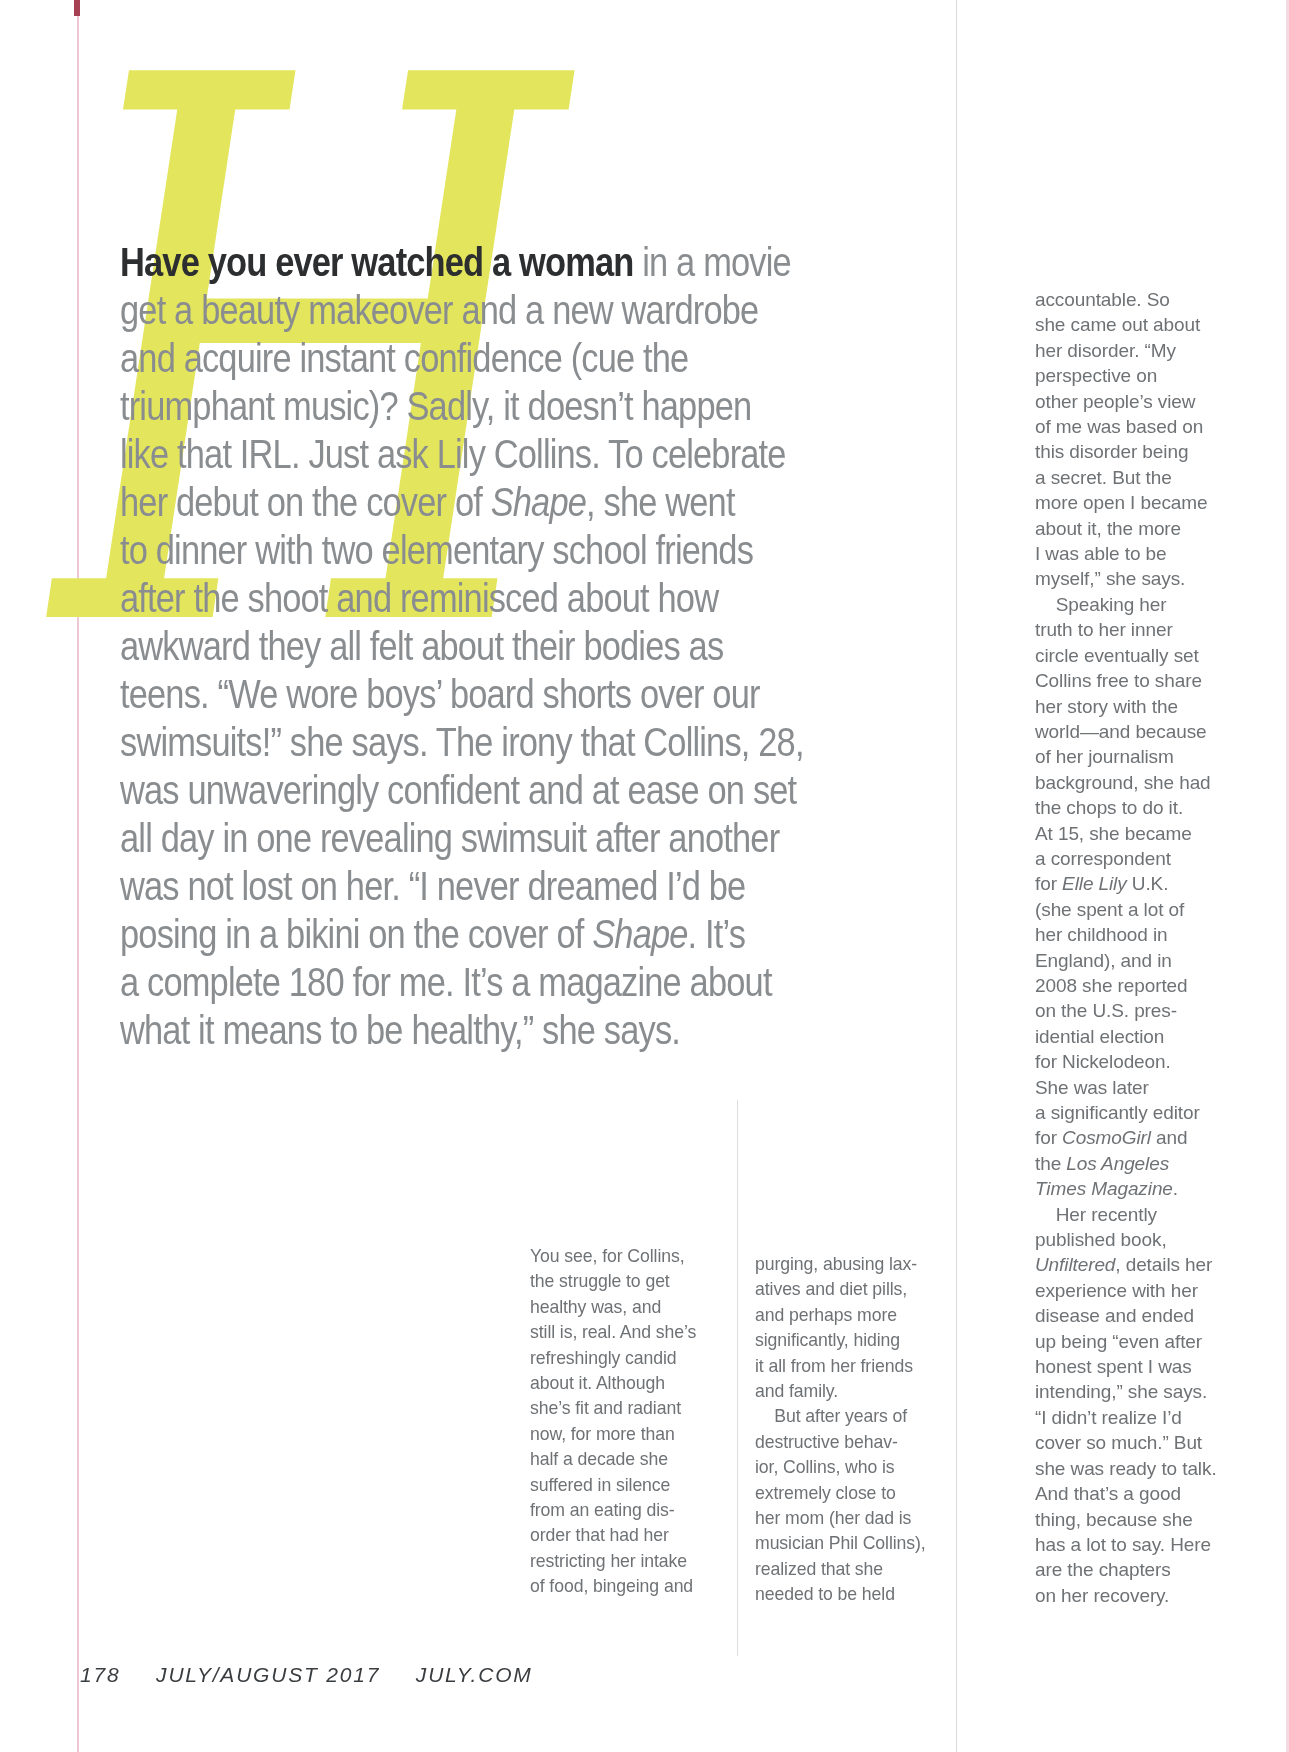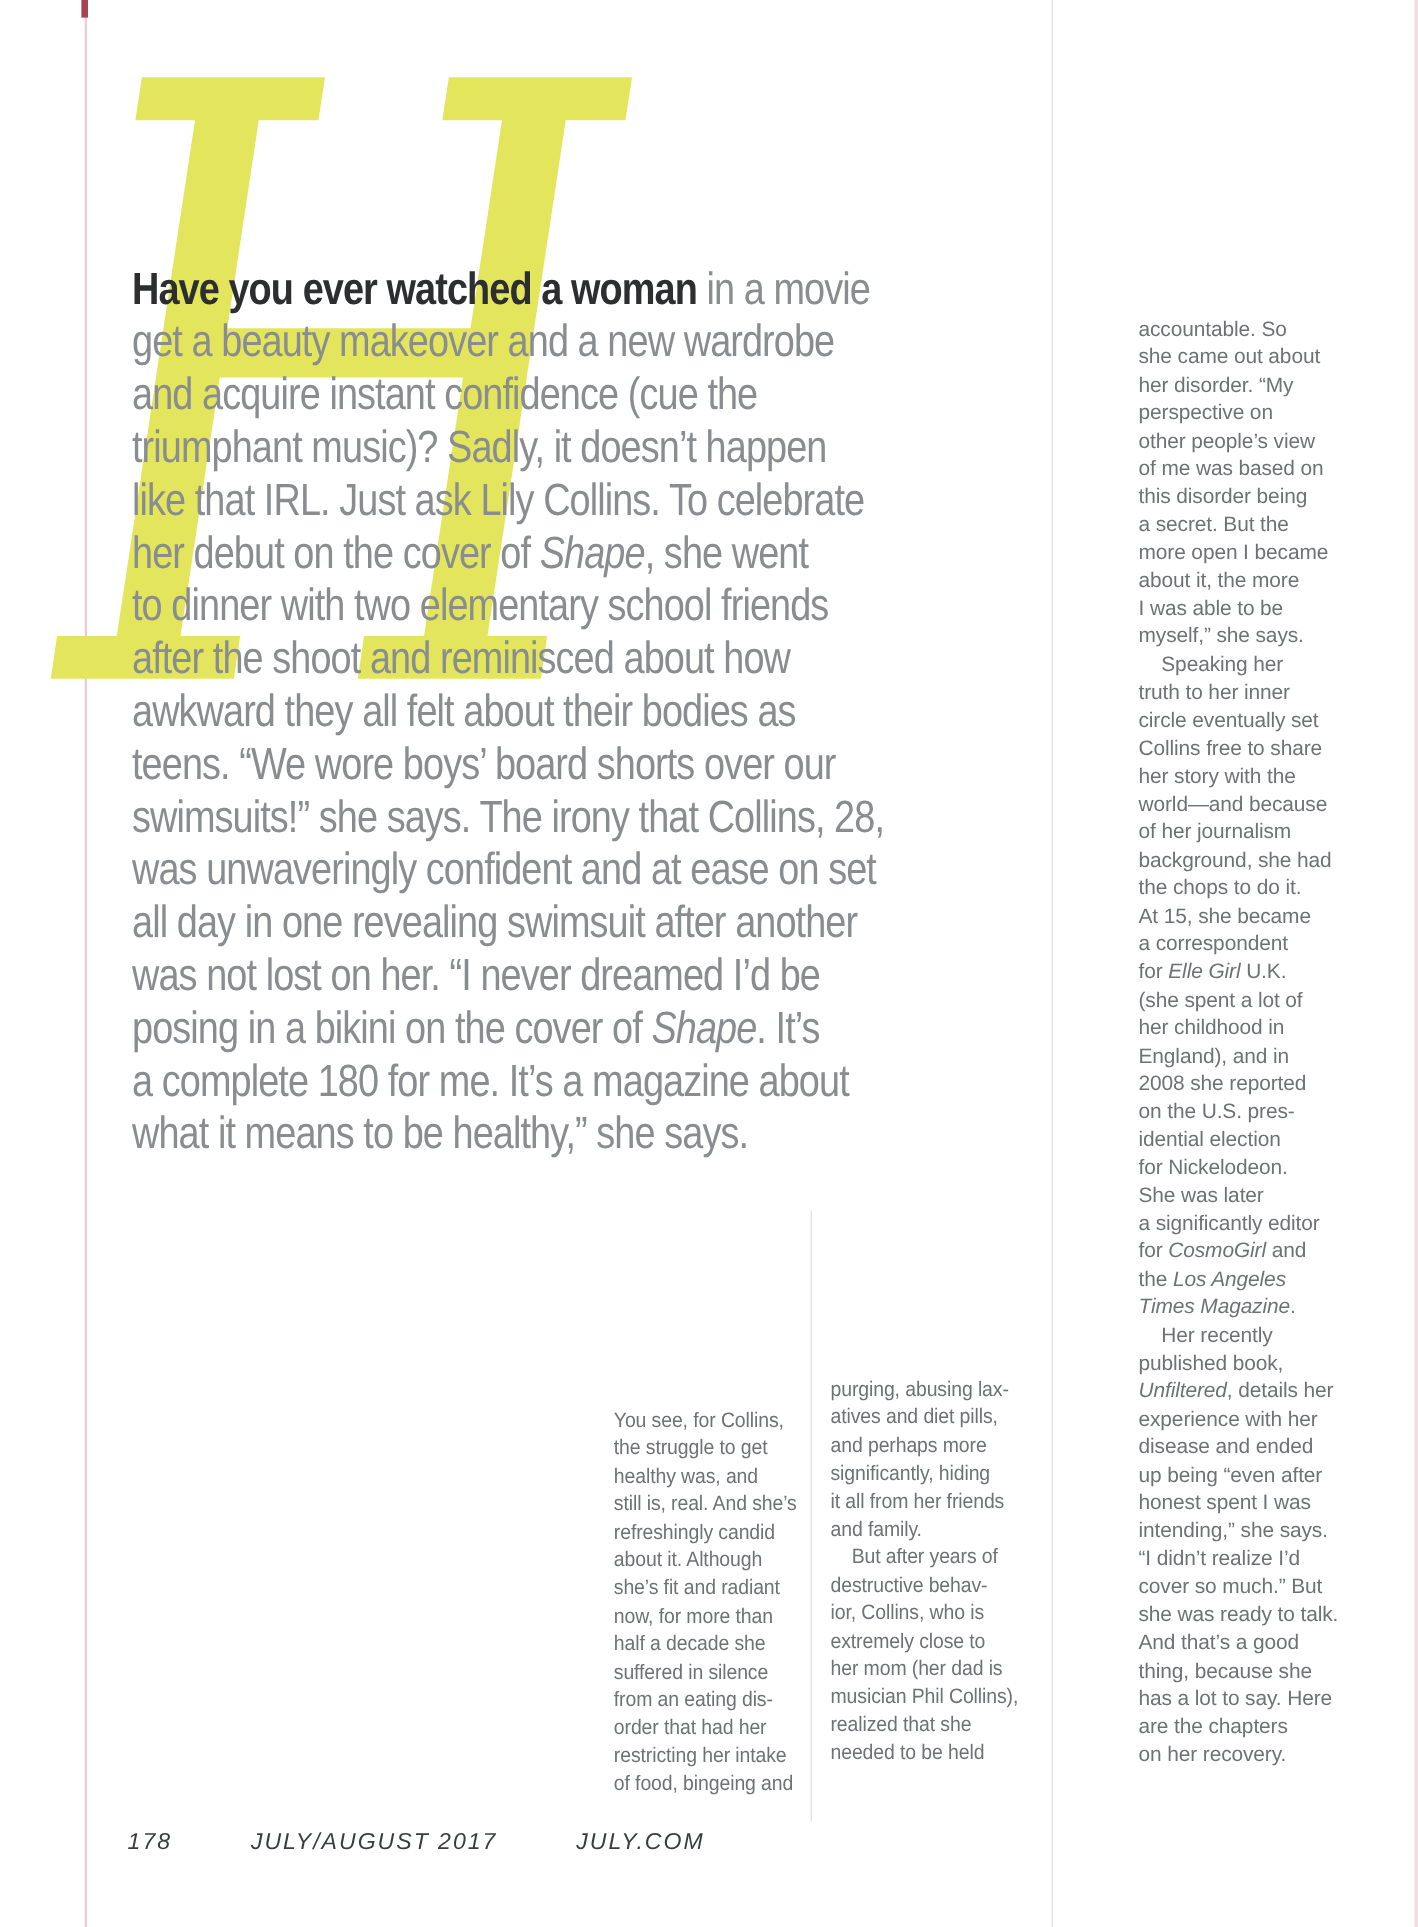--- a/index.html
+++ b/index.html
@@ -49,38 +49,38 @@
 
   
   .smallcol { position:absolute; z-index:2; }
   .smallcol .tline {
     font-size:19px;
     line-height:25.4px;
     letter-spacing:-0.1px;
     color:#6f7275;
     white-space:pre;
   }
-  .col-bl { left:558px; top:1243px;margin-top:36px; }
+  .col-bl { left:530px; top:1243px; }
   .col-bm { left:755px; top:1251px; }
   .col-r  { left:1035px; top:287px;  }
   .col-bl .tline, .col-bm .tline { transform:scaleX(0.93); transform-origin:0 0; }
 
   .run-i { font-style:italic; }
 
   
   .footer {
     position:absolute;
     left:80px; top:1663px;
     z-index:2;
     font-style:italic;
     font-size:21px;
     letter-spacing:1.8px;
     color:#3a3d40;
   }
-  .footer span { margin-right:28px;padding-left:36px; }
+  .footer span { margin-right:28px; }
 </style>
 </head>
 <body>
 
 <div class="page">
 
   <div class="rule rule-pink-left"></div>
   <div class="rule rule-red-tick"></div>
   <div class="rule rule-gray-main"></div>
   <div class="rule rule-gray-cols"></div>
@@ -159,21 +159,21 @@
       <div class="tline"><span>truth to her inner</span></div>
       <div class="tline"><span>circle eventually set</span></div>
       <div class="tline"><span>Collins free to share</span></div>
       <div class="tline"><span>her story with the</span></div>
       <div class="tline"><span>world—and because</span></div>
       <div class="tline"><span>of her journalism</span></div>
       <div class="tline"><span>background, she had</span></div>
       <div class="tline"><span>the chops to do it.</span></div>
       <div class="tline"><span>At 15, she became</span></div>
       <div class="tline"><span>a correspondent</span></div>
-      <div class="tline"><span>for </span><span class="run-i">Elle Girl</span><span> U.K.</span></div>
+      <div class="tline"><span>for </span><span class="run-i">Elle Lily</span><span> U.K.</span></div>
       <div class="tline"><span>(she spent a lot of</span></div>
       <div class="tline"><span>her childhood in</span></div>
       <div class="tline"><span>England), and in</span></div>
       <div class="tline"><span>2008 she reported</span></div>
       <div class="tline"><span>on the U.S. pres-</span></div>
       <div class="tline"><span>idential election</span></div>
       <div class="tline"><span>for Nickelodeon.</span></div>
       <div class="tline"><span>She was later</span></div>
       <div class="tline"><span>a significantly editor</span></div>
       <div class="tline"><span>for </span><span class="run-i">CosmoGirl</span><span> and</span></div>

